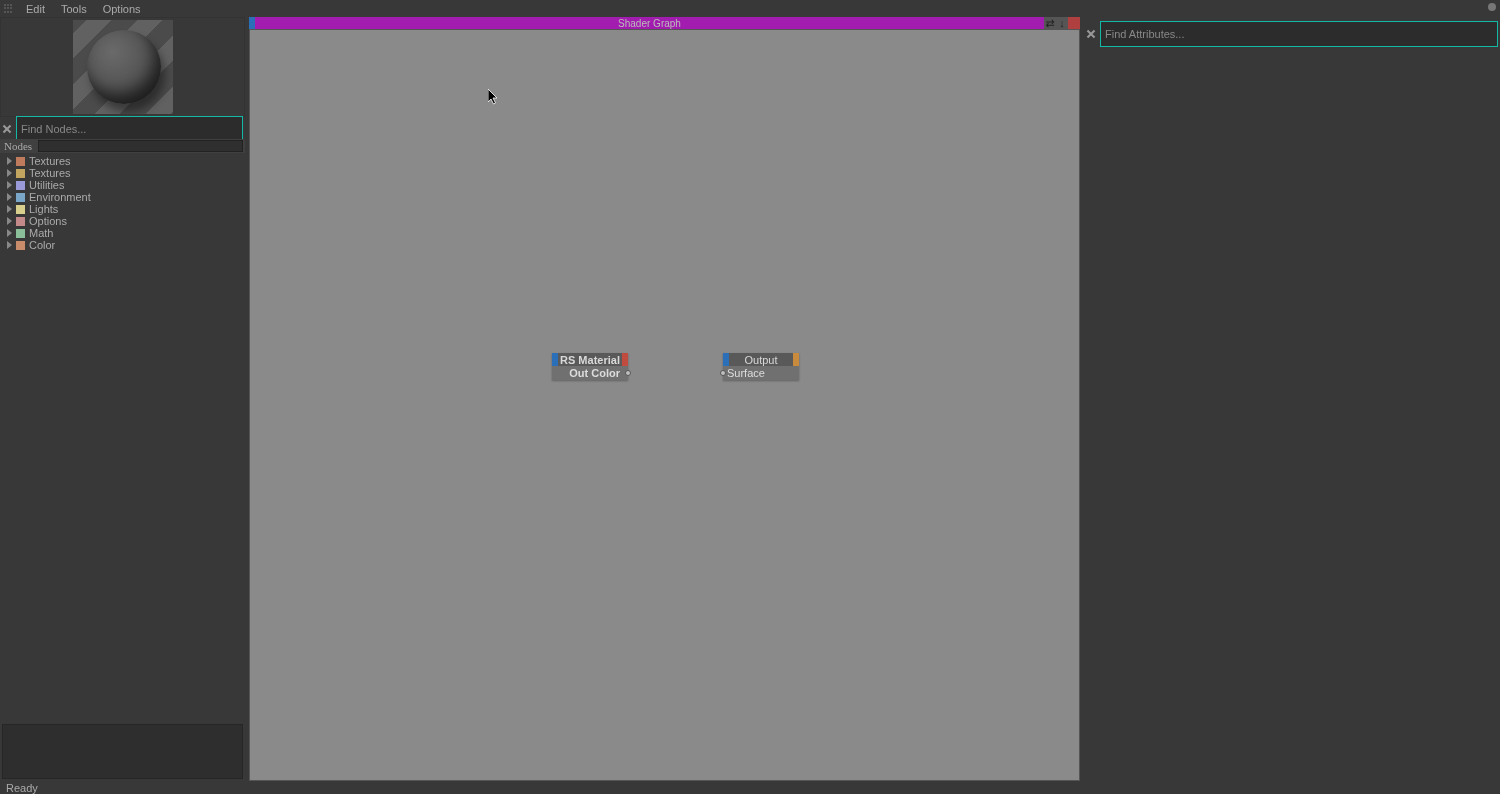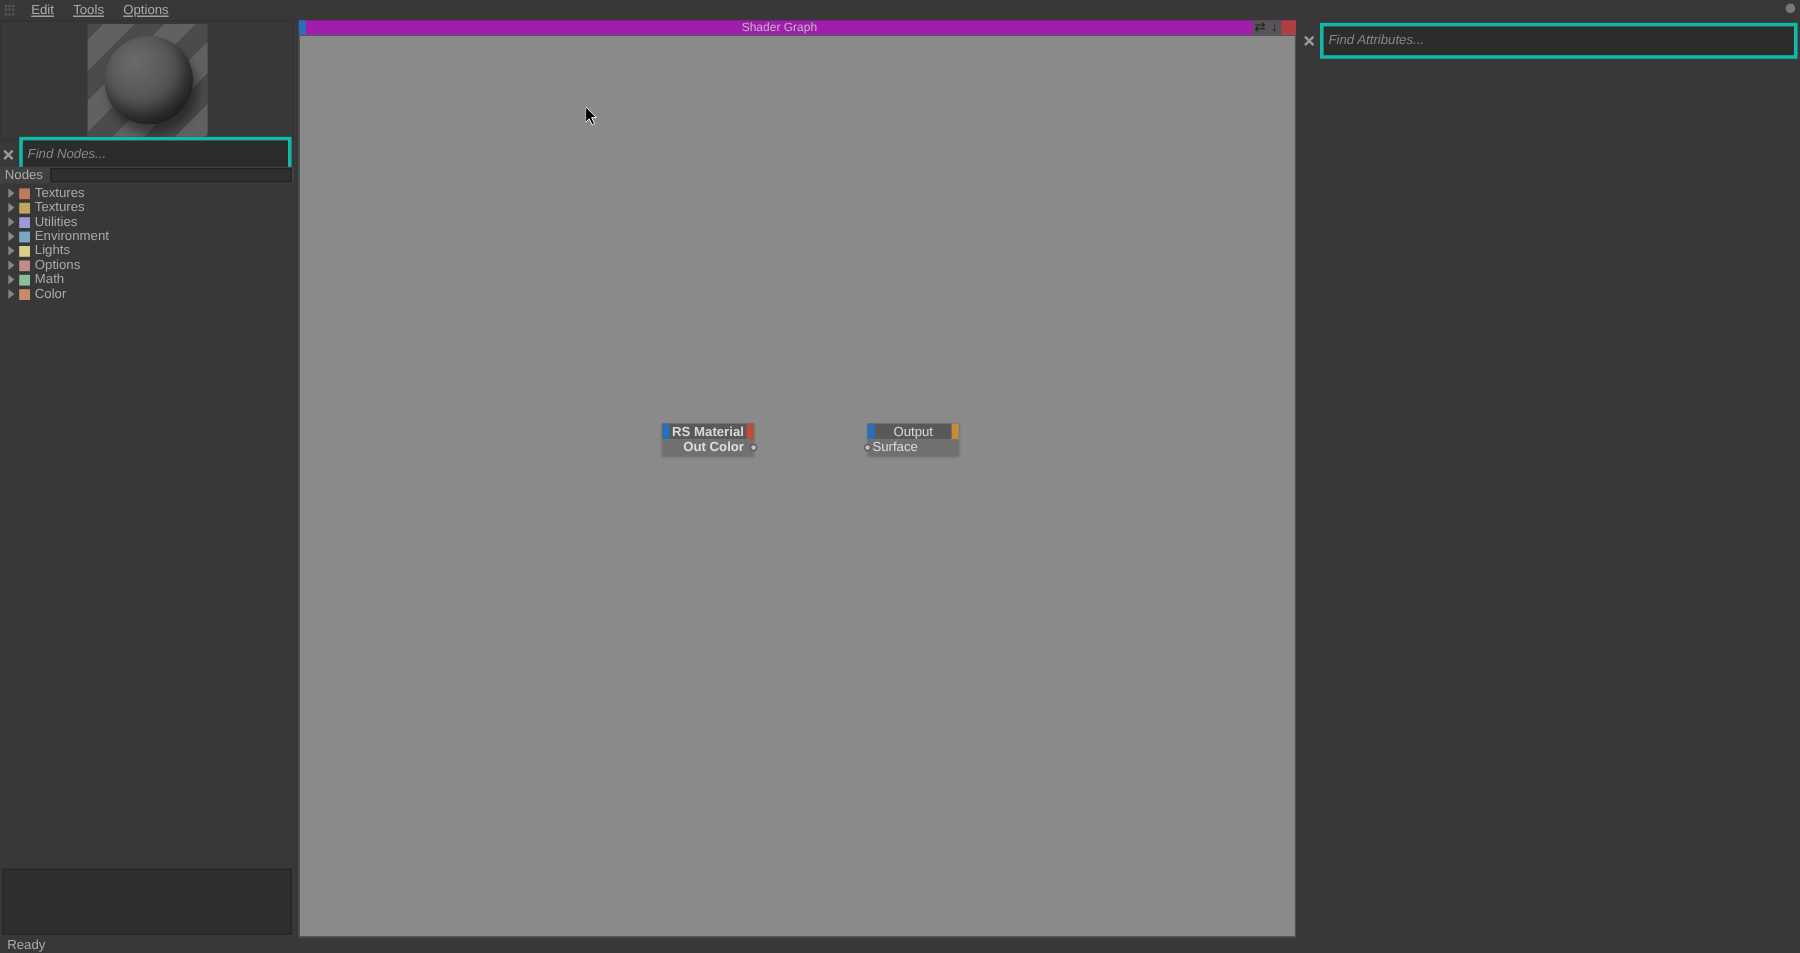--- a/index.html
+++ b/index.html
@@ -1,19 +1,19 @@
 <!DOCTYPE html>
 <html><head>
 <meta charset="utf-8">
 <style>
   * { margin: 0; padding: 0; box-sizing: border-box; font-family: Arial, Helvetica, sans-serif; font-size: 11px; }
   html, body { width: 1500px; height: 794px; background: #383838; color: #b8b8b8; overflow: hidden; }
   
   
-  .menubar { height: 17px; display: flex; align-items: center; padding-left: 4px; background: #383838; text-decoration: underline; }
+  .menubar { height: 17px; display: flex; align-items: center; padding-left: 4px; background: #383838; }
   .menubar .grip { width: 10px; height: 10px; margin-right: 4px; display:flex; flex-wrap:wrap; gap:1px; }
   .menubar .grip i { width:2px; height:2px; background:#555; display:block; }
   .menubar .menu { padding: 2px 8px; color:#aaa; cursor: default; }
   
   .body-row { display:flex; height: 764px; }
   
   
   .left-panel { width: 245px; display:flex; flex-direction:column; }
   .preview { height: 100px; display:flex; align-items:center; justify-content:center; background:#383838; border:1px solid #333; margin:0 0 2px 0;}
   .preview-swatch { width: 100px; height: 94px; position:relative; overflow:hidden; }
@@ -24,25 +24,25 @@
   .sphere {
     position:absolute; left:14px; top:10px; width:74px; height:74px; border-radius:50%;
     background: radial-gradient(circle at 35% 30%, #6a6a6a 0%, #585858 40%, #444 70%, #2c2c2c 100%);
     box-shadow: inset -6px -10px 14px rgba(0,0,0,.5), 4px 8px 8px rgba(0,0,0,.4);
   }
   
   .find-row { display:flex; align-items:center; height:15px; gap:4px; margin:2px 2px 0 2px;}
   .x-icon { width:10px; height:10px; position:relative; }
   .x-icon::before, .x-icon::after{ content:""; position:absolute; left:4px; top:0; width:2px; height:10px; background:#999; }
   .x-icon::before{ transform:rotate(45deg);} .x-icon::after{ transform:rotate(-45deg);}
-  .find-input { flex:1; height:15px; background:#2c2c2c; border:3px solid #14b8a6; color:#888; padding:12px 4px;font-style:italic; }
+  .find-input { flex:1; height:15px; background:#2c2c2c; border:1px solid #14b8a6; color:#888; padding:12px 4px; }
   .find-input::placeholder { color:#888; }
   
   .nodes-header { display:flex; align-items:center; height:14px; margin-top:3px; background:#404040; }
-  .nodes-header .lbl{ padding:0 4px; color:#aaa;}
+  .nodes-header .lbl{ padding:0 4px; color:#aaa;font-family:Liberation Serif, serif;}
   .nodes-header .filter{ flex:1; height:12px; margin:0 2px; background:#2f2f2f; border:1px solid #222; }
   
   .tree { padding:2px 0 0 6px; }
   .tree-item { display:flex; align-items:center; height:12px; margin-bottom:0px; cursor:default;}
   .tree-item .arrow { width:8px; height:8px; margin-right:2px; position:relative;}
   .tree-item .arrow::before{ content:""; position:absolute; left:1px; top:0; border-left:5px solid #888; border-top:4px solid transparent; border-bottom:4px solid transparent;}
   .tree-item .swatch{ width:9px; height:9px; margin-right:4px; }
   .tree-item .label{ color:#aaa; }
   
   .left-bottom{ margin-top:auto; height:55px; background:#2e2e2e; border:1px solid #262626; margin:auto 2px 2px 2px;}

